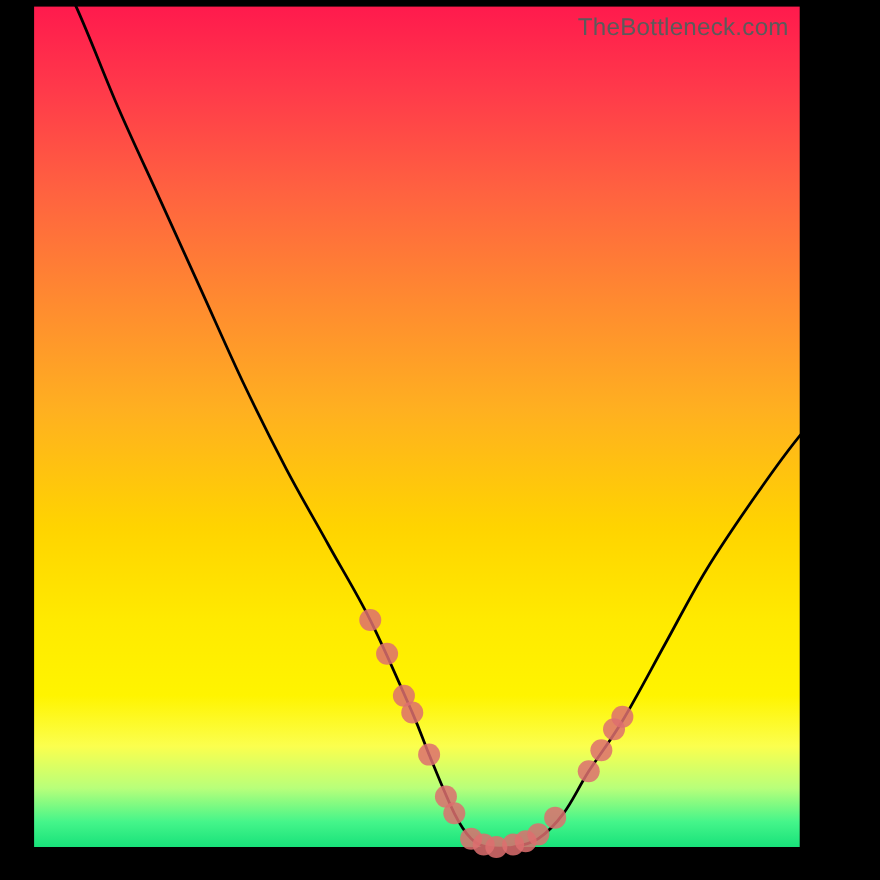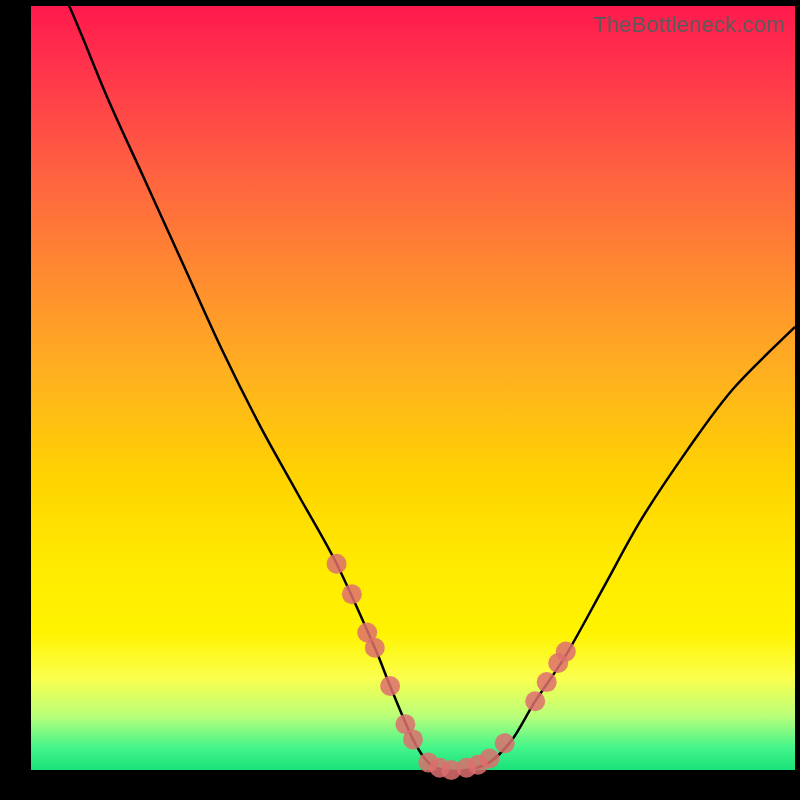--- a/index.html
+++ b/index.html
@@ -14,21 +14,21 @@
   .frame {
     position: relative;
     width: 800px;
     height: 800px;
     background: #000;
   }
   .plot {
     position: absolute;
     left: 31px;
     top: 6px;
-    width: 764px;
+    width: 696px;
     height: 764px;
     background: linear-gradient(to bottom,
       #ff1a4d 0%,
       #ff3a4a 10%,
       #ff6240 22%,
       #ff8a30 35%,
       #ffb020 48%,
       #ffd400 62%,
       #ffea00 73%,
       #fff400 82%,

